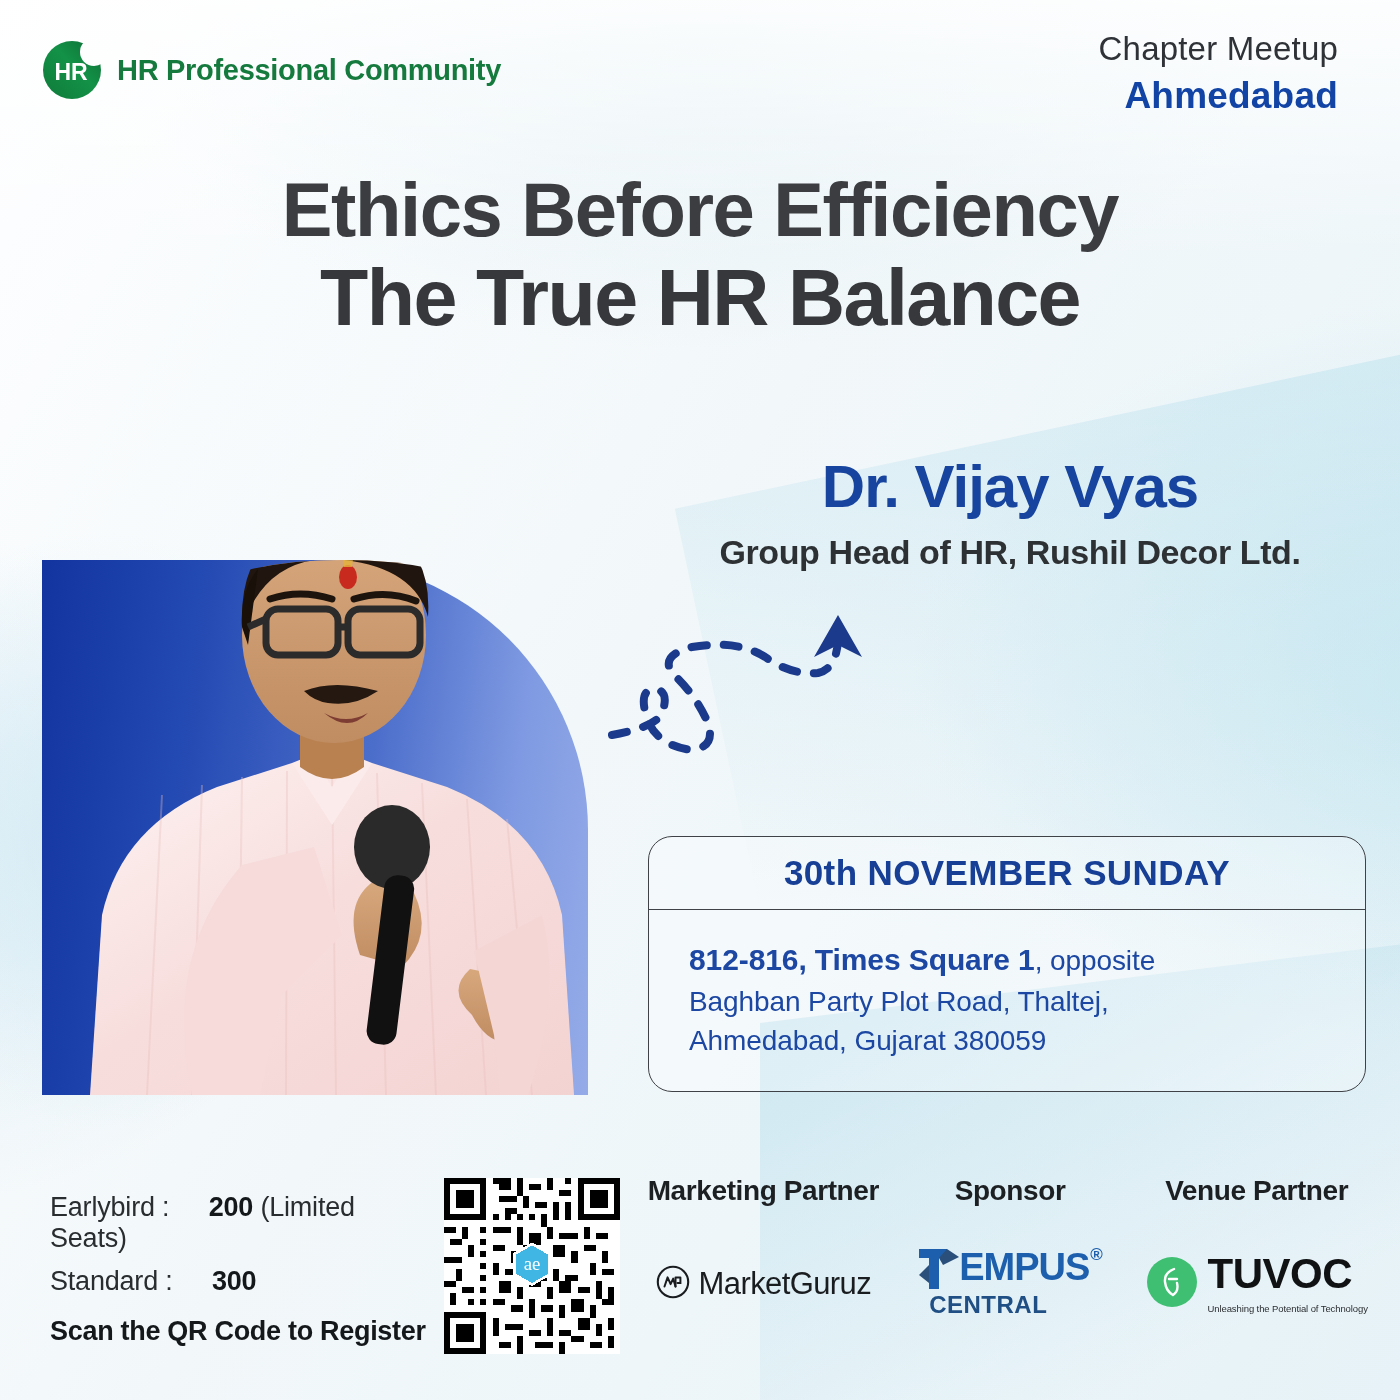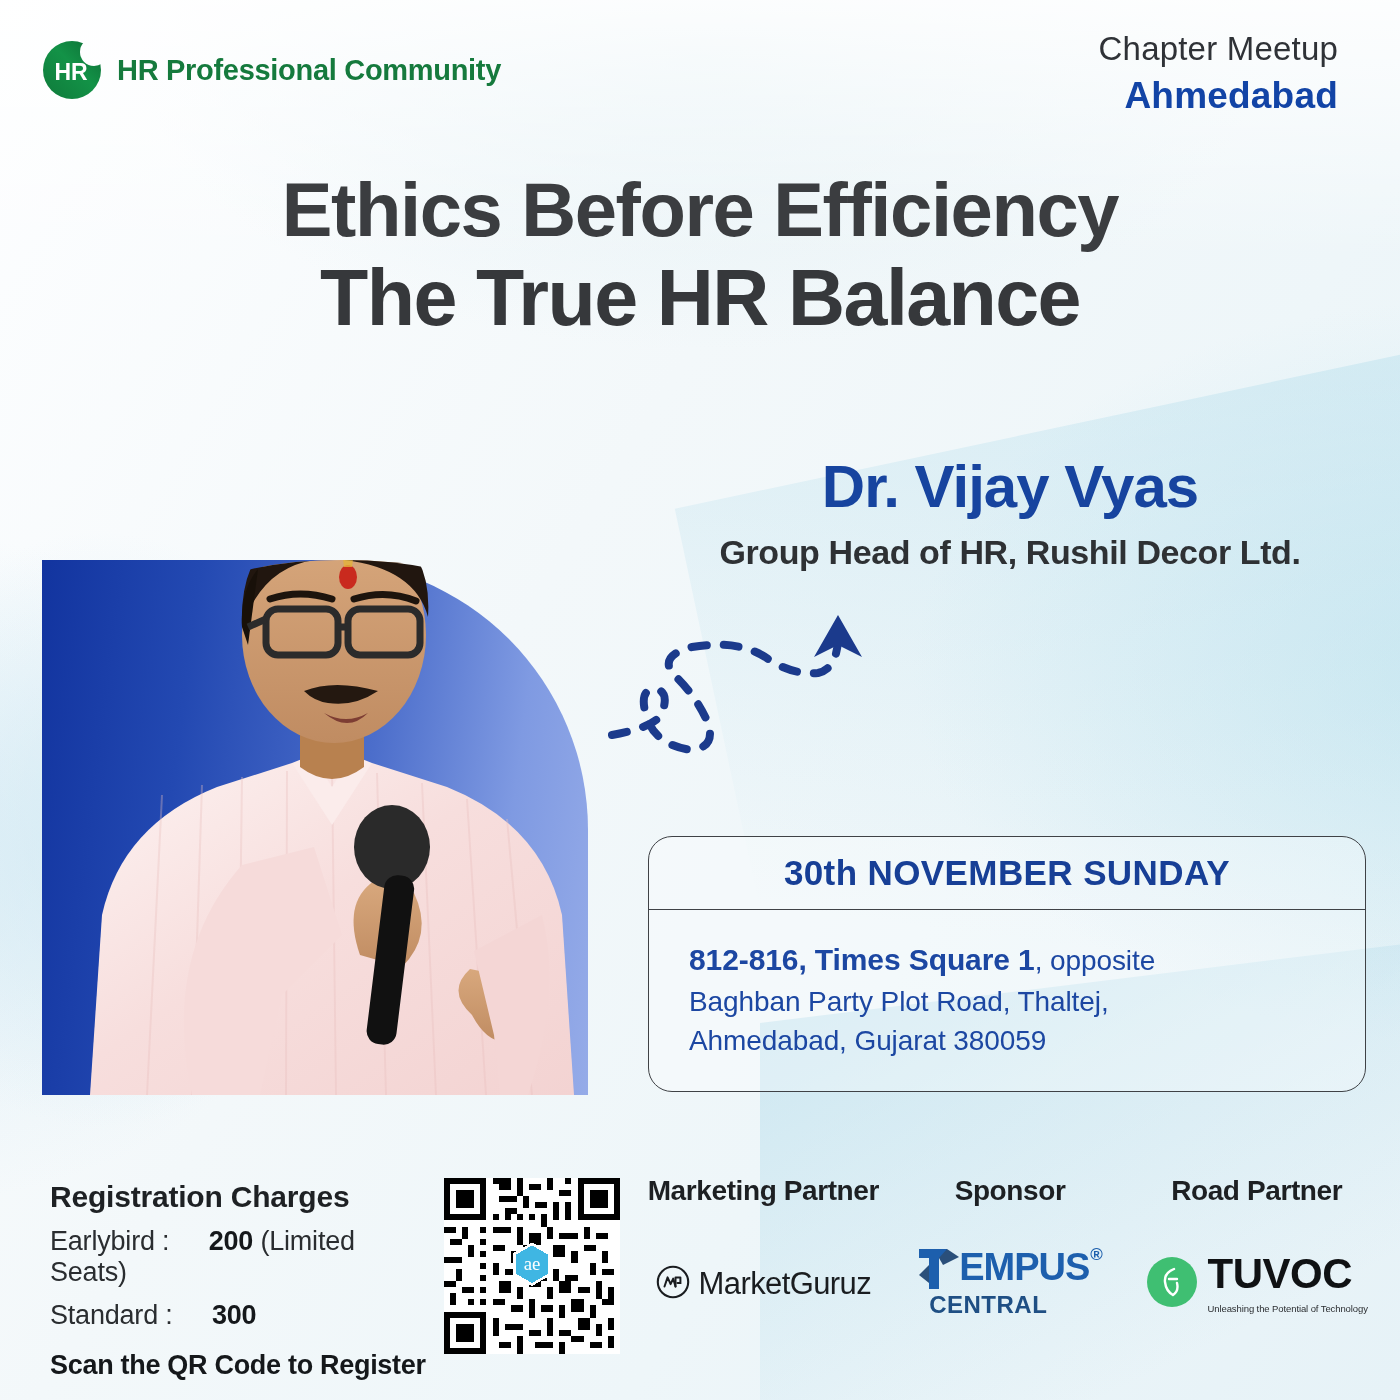--- a/index.html
+++ b/index.html
@@ -349,21 +349,20 @@
           <b>812-816, Times Square 1</b><span>, opposite</span>
         </div>
         <div class="addr-line">Baghban Party Plot Road, Thaltej,</div>
         <div class="addr-line">Ahmedabad, Gujarat 380059</div>
       </div>
     </div>
   </div>
 
   <div class="footer">
     <div class="reg">
-      <div class="reg-title">Registration  Charges</div>
       <div class="reg-line"><span>Earlybird : </span><b>200</b><span> (Limited Seats)</span></div>
       <div class="reg-line"><span>Standard : </span><b>300</b></div>
       <div class="reg-scan">Scan the QR Code to Register</div>
     </div>
   </div>
 
   <div class="qr">
     <svg viewBox="0 0 29 29" shape-rendering="crispEdges">
       <rect width="29" height="29" fill="#fff"></rect>
       <g fill="#000">
@@ -521,21 +520,21 @@
             </span>
             <span class="tempus-word">EMPUS</span>
             <span class="tempus-reg">®</span>
           </span>
           <span class="tempus-sub">CENTRAL</span>
         </span>
       </div>
     </div>
 
     <div class="partner-col">
-      <div class="partner-head">Road Partner</div>
+      <div class="partner-head">Venue Partner</div>
       <div class="partner-logo">
         <span class="tuvoc">
           <span>
             <svg width="52" height="52" viewBox="0 0 52 52">
               <circle cx="26" cy="26" r="25" fill="#3fbf72"></circle>
               <path d="M28 13 Q18 17 19 26 Q20 35 27 39 M27 39 Q33 35 31 27
                        M23 23 L31 23" fill="none" stroke="#ffffff" stroke-width="2.4" stroke-linecap="round"></path>
             </svg>
           </span>
           <span class="tuvoc-text">

